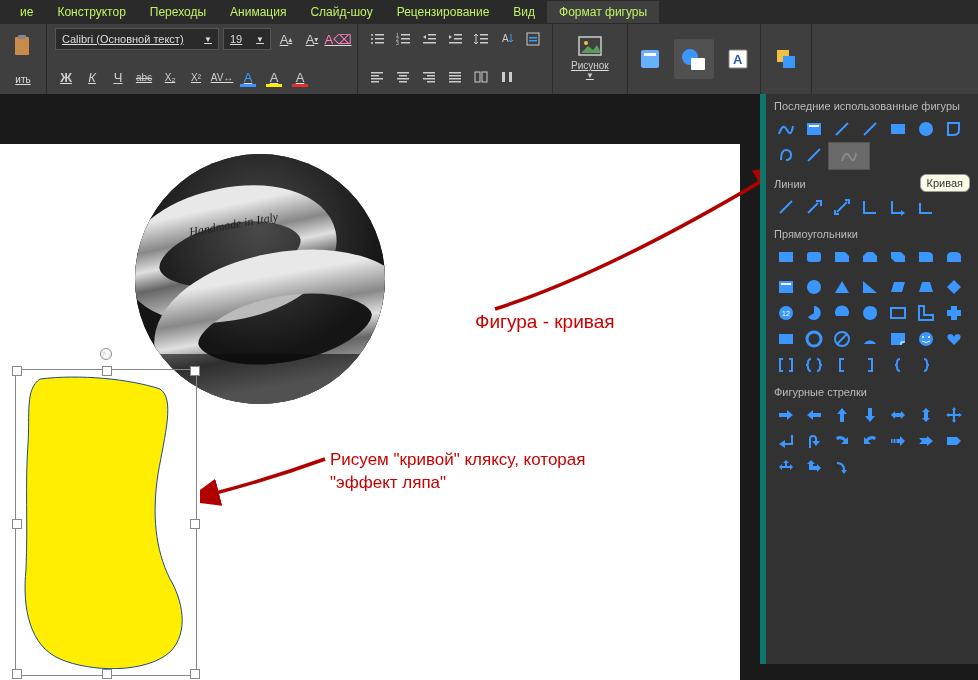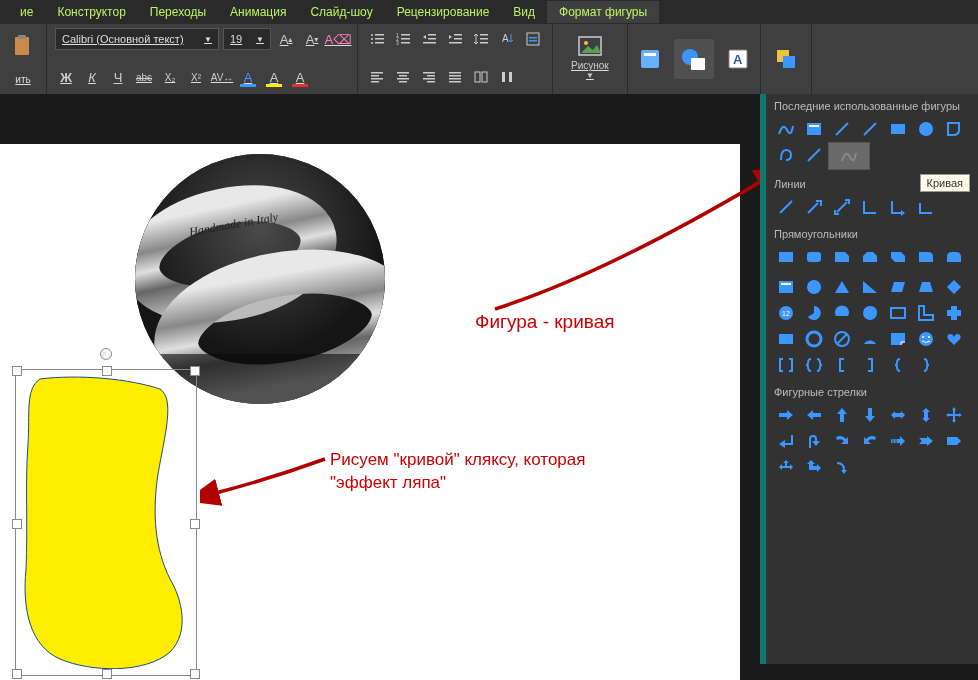--- a/index.html
+++ b/index.html
@@ -21,21 +21,21 @@
   .handle{position:absolute;width:8px;height:8px;background:#fff;border:1px solid #888;}
   .rot{position:absolute;width:10px;height:10px;border:1px solid #888;border-radius:50%;background:#fff;left:50%;top:-22px;transform:translateX(-50%);}
   .annot{position:absolute;color:#c00;font-size:17px;line-height:1.35;font-family:Arial;}
   .arrow{position:absolute;}
   .shapespanel{position:absolute;right:0;top:0;width:212px;height:570px;background:#323232;border-left:6px solid #0f766e;overflow:hidden;}
   .sphdr{font-size:11px;color:#bbb;padding:6px 8px 2px;}
   .sprow{display:flex;flex-wrap:wrap;padding:2px 6px;gap:0;}
   .spitem{width:28px;height:26px;display:flex;align-items:center;justify-content:center;color:#3b97ff;cursor:pointer;}
   .spitem.sel{background:#6a6a6a;}
   .spitem svg{width:18px;height:18px;}
-  .tooltip{position:absolute;background:#fffde7;color:#333;font-size:11px;padding:2px 6px;border:1px solid #999;border-radius:0;}
+  .tooltip{position:absolute;background:#fffde7;color:#333;font-size:11px;padding:2px 6px;border:1px solid #999;border-radius:6px;}
   .proppanel{position:absolute;right:0;top:580px;width:150px;color:#ccc;font-size:11px;}
   .proprow{padding:6px 14px;}
   .ylw{fill:#ffee00;stroke:#1a4b8c;stroke-width:1;}
 </style>
 </head>
 <body>
 
 <div class="tabs">
   <div class="tab">ие</div>
   <div class="tab">Конструктор</div>

